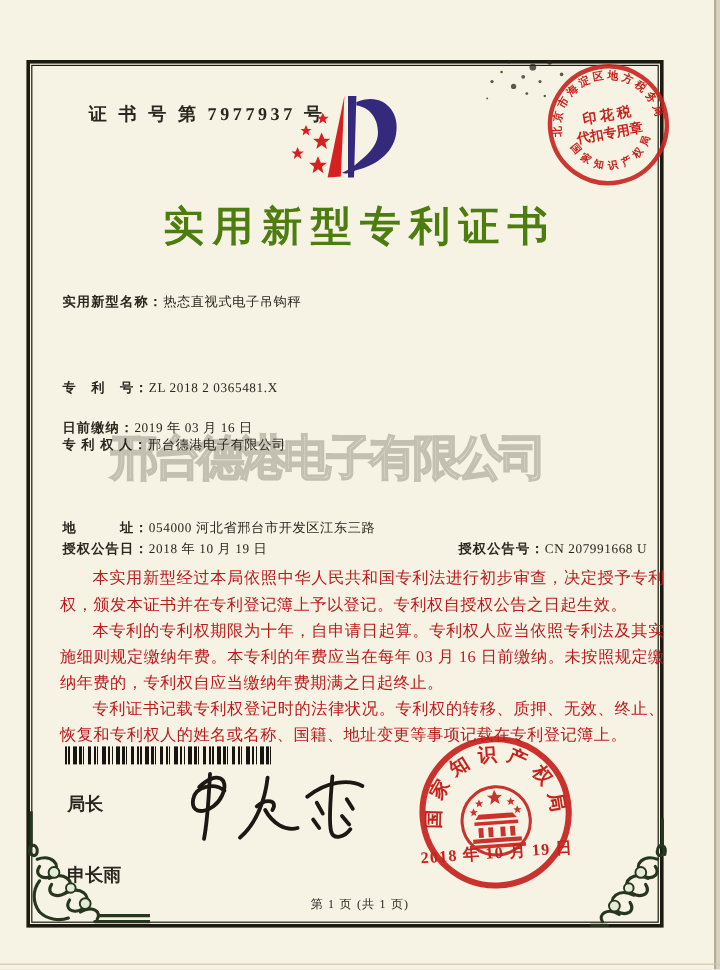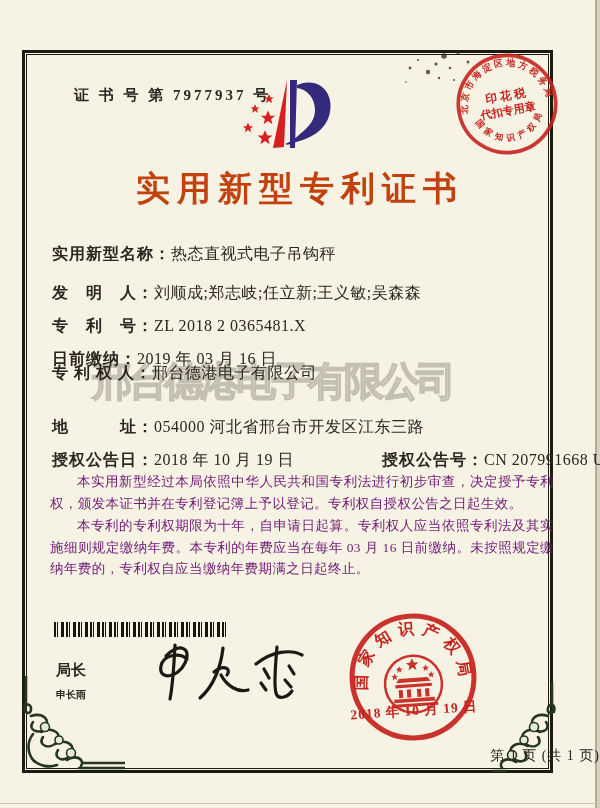--- a/index.html
+++ b/index.html
@@ -14,59 +14,59 @@
   .page-edge-bottom{position:absolute;left:0;bottom:4px;width:100%;height:1px;background:#cdc6b2;}
 
   .frame{position:absolute;left:22px;top:50px;width:525px;height:717px;border:3px solid #1b1b12;}
   .frame-inner{position:absolute;inset:1px;border:1px solid #1b1b12;}
 
   .cert-number{position:absolute;left:54px;top:86px;font-size:15px;letter-spacing:3px;font-weight:600;margin-left:20px;}
 
   .logo{position:absolute;left:236px;top:74px;width:120px;height:92px;}
 
   .title{position:absolute;left:0;top:166px;width:600px;text-align:center;
-    font-size:34px;font-weight:600;letter-spacing:7px;color:#c2410c;}
-
-  .field-row{position:absolute;left:52px;font-size:16px;white-space:nowrap;}
+    font-size:34px;font-weight:600;letter-spacing:7px;color:#4d7c0f;}
+
+  .field-row{position:absolute;left:52px;font-size:11px;white-space:nowrap;}
   .field-row .lbl{font-weight:600;letter-spacing:1px;}
   .field-row .val{font-weight:500;letter-spacing:0.5px;}
   .pair2{position:absolute;left:330px;top:0;}
 
   .watermark{
     position:absolute;left:92px;top:354px;font-size:40px;letter-spacing:-4px;
     font-weight:700;color:#ece8da;-webkit-text-stroke:1.3px #c3bfb1;
     white-space:nowrap;z-index:0;
   }
   .above{z-index:2;}
 
   .body-text{position:absolute;left:50px;top:471px;width:504px;font-size:13.5px;
-    line-height:1.62;text-align:justify;color:#701a75;letter-spacing:0.4px;}
+    line-height:1.62;text-align:justify;color:#b91c1c;letter-spacing:0.4px;}
   .body-text p{margin:0;text-indent:2em;}
 
   .barcode{position:absolute;left:54px;top:622px;width:173px;height:15px;
     background:repeating-linear-gradient(90deg,
       #17150f 0px,#17150f 2px,transparent 2px,transparent 3px,
       #17150f 3px,#17150f 4px,transparent 4px,transparent 7px,
       #17150f 7px,#17150f 10px,transparent 10px,transparent 12px);}
 
   .sig-title{position:absolute;left:56px;top:661px;font-size:15px;font-weight:600;font-family:Liberation Serif, serif;}
-  .sig-name{position:absolute;left:56px;top:688px;font-size:10px;font-weight:600;font-family:"Liberation Sans","DejaVu Sans",sans-serif;}
+  .sig-name{position:absolute;left:56px;top:720px;font-size:15px;font-weight:600;font-family:"Liberation Sans","DejaVu Sans",sans-serif;}
   .signature-svg{position:absolute;left:128px;top:636px;width:190px;height:78px;}
 
   .seal-svg{position:absolute;left:347px;top:611px;width:132px;height:132px;transform:rotate(-4deg);}
   .seal-date{position:absolute;left:344px;top:702px;width:140px;text-align:center;
     color:#c5231d;font-size:13.5px;font-weight:600;transform:rotate(-4deg);letter-spacing:1px;white-space:nowrap;}
 
   .tax-stamp{position:absolute;left:452px;top:49px;width:110px;height:110px;transform:rotate(-10deg);}
   .speckles{position:absolute;left:398px;top:38px;width:95px;height:70px;}
 
   .ornament-bl{position:absolute;left:19px;top:676px;width:106px;height:96px;}
   .ornament-br{position:absolute;left:492px;top:682px;width:70px;height:93px;transform:scaleX(-1);}
 
-  .footer{position:absolute;left:0;top:747px;width:600px;text-align:right;font-size:14px;letter-spacing:1px;}
+  .footer{position:absolute;left:0;top:747px;width:600px;text-align:center;font-size:10px;letter-spacing:1px;}
 </style>
 </head>
 <body>
 
 <div class="page">
 
   <div class="page-edge-far"></div>
   <div class="page-edge-right"></div>
   <div class="page-edge-bottom"></div>
 
@@ -124,45 +124,43 @@
     </text>
     <text x="52" y="48" font-size="11" fill="#c5231d" text-anchor="middle" font-weight="bold">印 花 税</text>
     <text x="52" y="62" font-size="10.5" fill="#c5231d" text-anchor="middle" font-weight="bold">代扣专用章</text>
   </svg>
 
   <div class="title above">实用新型专利证书</div>
 
   <div class="field-row above" style="top:244px">
     <span class="lbl">实用新型名称：</span><span class="val">热态直视式电子吊钩秤</span>
   </div>
-  <div class="field-row above" style="top:283px">
-    <span class="lbl">发　明　人：</span><span class="val">刘顺成;郑志岐;任立新;王义敏;吴森森</span>
-  </div>
   <div class="field-row above" style="top:316px">
     <span class="lbl">专　利　号：</span><span class="val">ZL 2018 2 0365481.X</span>
   </div>
   <div class="field-row above" style="top:349px">
     <span class="lbl">日前缴纳：</span><span class="val">2019 年 03 月 16 日</span>
   </div>
   <div class="field-row above" style="top:363px">
     <span class="lbl">专 利 权 人：</span><span class="val">邢台德港电子有限公司</span>
   </div>
-  <div class="field-row above" style="top:417px">
+  <div class="field-row above" style="top:432px">
     <span class="lbl">地　　　址：</span><span class="val">054000 河北省邢台市开发区江东三路</span>
   </div>
   <div class="field-row above" style="top:450px">
     <span class="lbl">授权公告日：</span><span class="val">2018 年 10 月 19 日</span>
     <span class="pair2">
       <span class="lbl">授权公告号：</span><span class="val">CN 207991668 U</span>
     </span>
   </div>
 
   <div class="body-text above">
     <p>本实用新型经过本局依照中华人民共和国专利法进行初步审查，决定授予专利权，颁发本证书并在专利登记簿上予以登记。专利权自授权公告之日起生效。</p>
     <p>本专利的专利权期限为十年，自申请日起算。专利权人应当依照专利法及其实施细则规定缴纳年费。本专利的年费应当在每年 03 月 16 日前缴纳。未按照规定缴纳年费的，专利权自应当缴纳年费期满之日起终止。</p>
+    <p>专利证书记载专利权登记时的法律状况。专利权的转移、质押、无效、终止、恢复和专利权人的姓名或名称、国籍、地址变更等事项记载在专利登记簿上。</p>
   </div>
 
   <div class="barcode above"></div>
 
   <div class="sig-title above">局长</div>
   <div class="sig-name above">申长雨</div>
   <svg class="signature-svg" viewBox="0 0 190 78">
     <g fill="none" stroke="#1c1814" stroke-width="3.2" stroke-linecap="round" stroke-linejoin="round">
       <path d="M38,20 C52,6 64,12 57,27 C50,42 30,45 33,30 C35,19 51,16 59,23"></path>
       <path d="M47,9 C46,28 45,48 42,63"></path>

